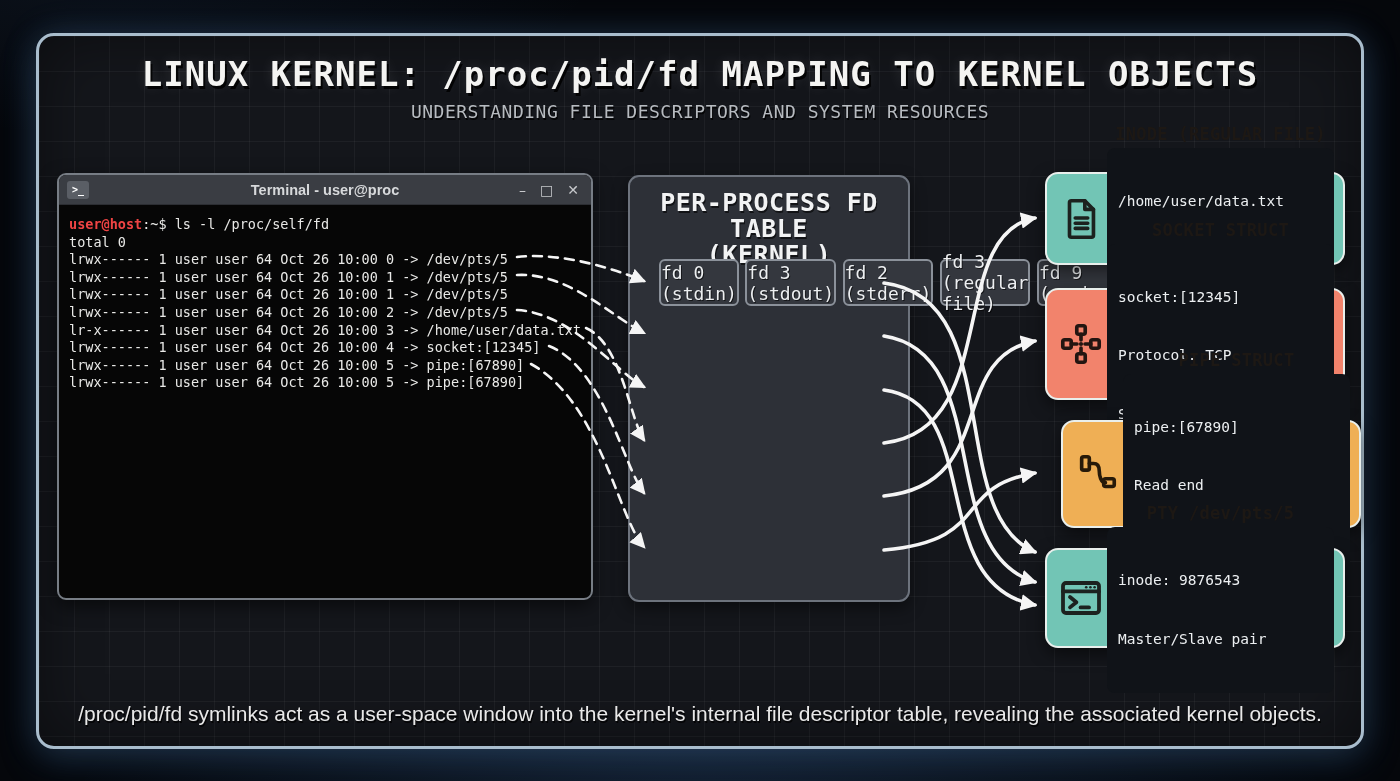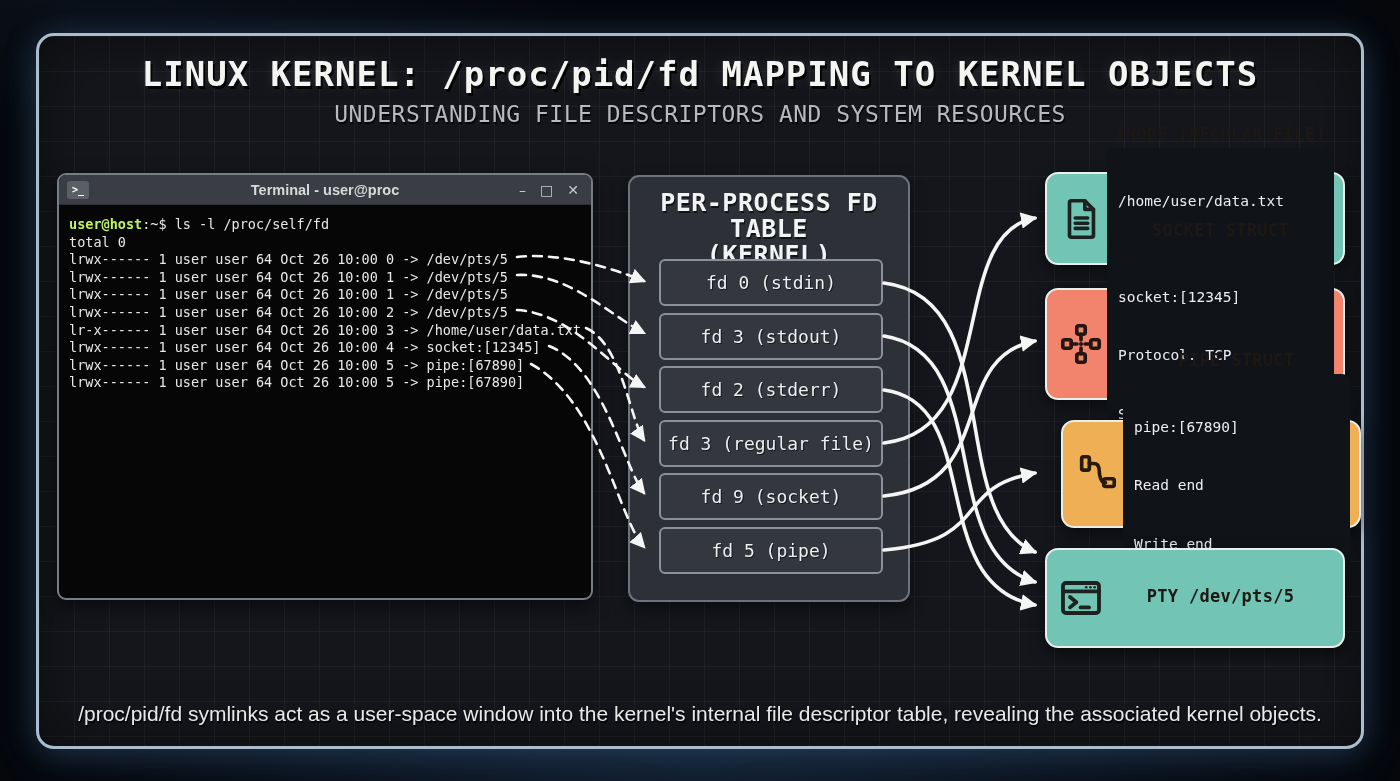--- a/index.html
+++ b/index.html
@@ -23,21 +23,21 @@
     box-shadow:0 0 34px rgba(110,160,215,0.20), 0 14px 40px rgba(60,120,190,0.18), inset 0 0 60px rgba(0,0,0,0.45);
   }
   
   .page-title {
     position:absolute; left:0; top:54px; width:100%; text-align:center;
     font-size:34px; font-weight:bold; color:#f4f4f2; letter-spacing:1px;
     text-shadow:2px 3px 0 rgba(0,0,0,0.85), 0 0 14px rgba(255,255,255,0.12);
   }
   .page-subtitle {
     position:absolute; left:0; top:101px; width:100%; text-align:center;
-    font-size:23px; color:#b7bbc0; letter-spacing:0.5px; font-weight:normal;
+    font-size:18px; color:#b7bbc0; letter-spacing:0.5px; font-weight:normal;
     text-shadow:1px 2px 0 rgba(0,0,0,0.8);
   }
   
   .terminal {
     position:absolute; left:57px; top:173px; width:536px; height:427px;
     border:2.5px solid #777d85; border-radius:9px; overflow:hidden;
     background:#060606; box-shadow:0 6px 18px rgba(0,0,0,0.55);
   }
   .titlebar {
     position:relative; height:30px; background:#3a3d43;
@@ -54,35 +54,35 @@
   }
   .win-controls {
     position:absolute; right:12px; display:flex; gap:14px;
     color:#c7c9cc; font-size:14px; font-family:"DejaVu Sans", sans-serif;
   }
   .win-controls span { cursor:default; line-height:30px; }
   .term-body {
     padding:11px 0 0 10px; font-size:13.5px; line-height:17.6px; color:#e9e9e7;
   }
   .term-line { white-space:pre; }
-  .prompt-user { color:#bef264; font-weight:bold; }
+  .prompt-user { color:#ef4444; font-weight:bold; }
   
   .fd-table {
     position:absolute; left:628px; top:175px; width:282px; height:427px;
     background:#2d3037; border:2px solid #6d737d; border-radius:11px;
     box-shadow:0 6px 16px rgba(0,0,0,0.45);
   }
   .fd-title {
     margin-top:13px; text-align:center; font-size:25px; font-weight:bold;
     color:#f2f3f4; line-height:26px; letter-spacing:0.5px;
     text-shadow:1px 2px 0 rgba(0,0,0,0.6);
   }
   .fd-rows {
     position:absolute; left:29px; top:82px; width:224px;
-    display:flex; flex-direction:column; gap:6.5px;
+    display:flex; gap:6.5px;
   }
   .fd-row {
     height:47px; background:#34373e; border:2px solid #8b919a; border-radius:6px;
     display:flex; align-items:center; justify-content:center;
     font-size:18px; color:#edeff1; text-shadow:1px 1px 0 rgba(0,0,0,0.6);
   }
   
   .kcard {
     position:absolute; left:1045px; width:300px;
     border:2px solid #e9efec; border-radius:13px;
@@ -223,20 +223,24 @@
         <path d="M3 8.7h18"></path>
         <circle cx="14.6" cy="6.6" r="0.65" fill="#1c221f" stroke="none"></circle>
         <circle cx="16.7" cy="6.6" r="0.65" fill="#1c221f" stroke="none"></circle>
         <circle cx="18.8" cy="6.6" r="0.65" fill="#1c221f" stroke="none"></circle>
         <path d="M6.5 11.5l3.2 2.6-3.2 2.6"></path>
         <path d="M11.8 16.7h4.2"></path>
       </svg>
     </div>
     <div class="kbody">
       <div class="ktitle">PTY /dev/pts/5</div>
+      <div class="kinner">
+        <div>inode: 9876543</div>
+        <div>Master/Slave pair</div>
+      </div>
     </div>
   </div>
 
   <div class="footer-note">/proc/pid/fd symlinks act as a user-space window into the kernel's internal file descriptor table, revealing the associated kernel objects.</div>
 
   <svg class="overlay" viewBox="0 0 1400 781">
     <defs>
       <marker id="ah-d" viewBox="0 0 10 10" refX="8.5" refY="5" markerWidth="6" markerHeight="6" orient="auto-start-reverse">
         <path d="M0 0 L10 5 L0 10 z" fill="#f5f5f5"></path>
       </marker>

